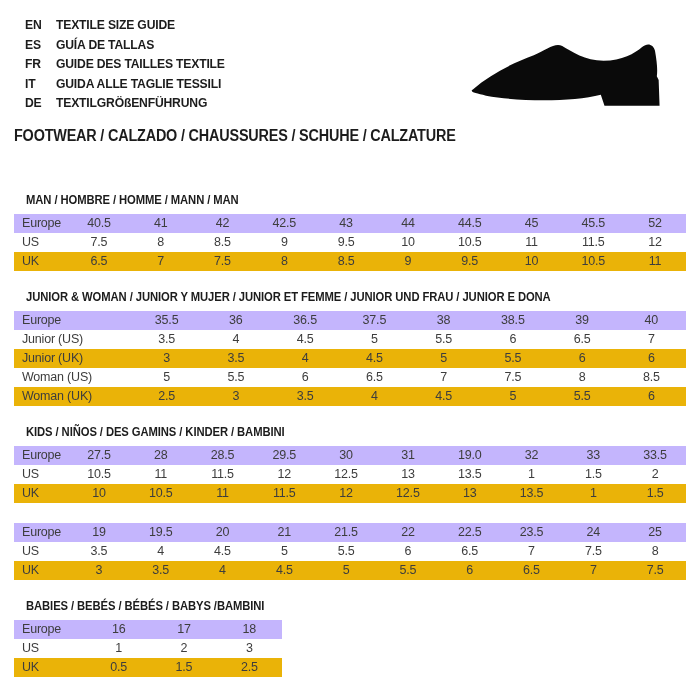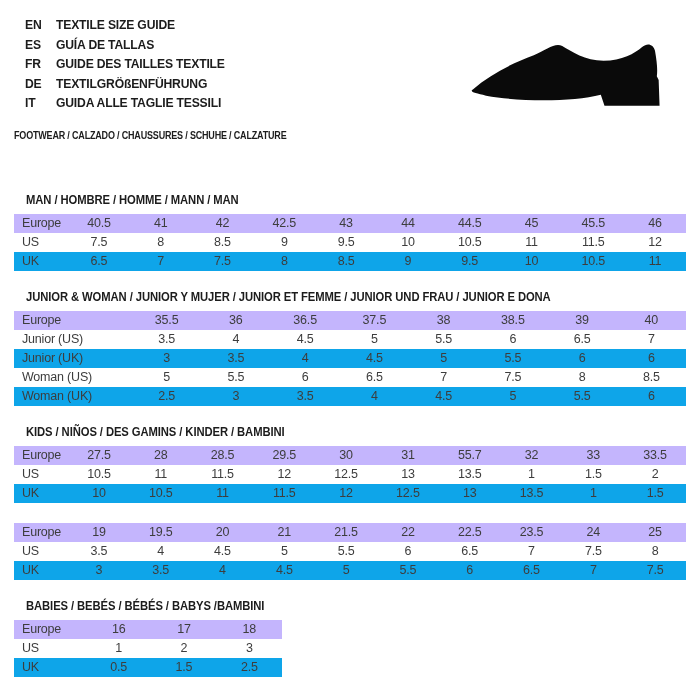--- a/index.html
+++ b/index.html
@@ -17,40 +17,40 @@
     font-weight:bold;color:#1c1c1c;font-size:13.5px;letter-spacing:-0.2px;white-space:nowrap;
   }
   .lang-code{width:42px;flex:0 0 42px;padding-left:11px;box-sizing:border-box;}
   .cond{display:inline-block;transform:scaleX(0.9);transform-origin:0 50%;white-space:nowrap;}
 
   
   .shoe-wrap{position:absolute;top:22px;right:34px;width:202px;height:94px;z-index:1;}
 
   
   h1.category{
-    margin:15px 0 0 0;font-size:10px;line-height:16px;font-weight:bold;color:#1c1c1c;letter-spacing:-0.2px;
+    margin:15px 0 0 0;font-size:16px;line-height:16px;font-weight:bold;color:#1c1c1c;letter-spacing:-0.2px;
   }
 
   
   .sections{margin-top:50px;}
   section.size-section{margin:0 0 20px 0;}
   h2.section-title{
     margin:0 0 7px 0;font-size:12.5px;line-height:13px;font-weight:bold;color:#1c1c1c;letter-spacing:-0.1px;padding-left:12px;
   }
   table.size-table{border-collapse:collapse;border-spacing:0;table-layout:fixed;width:672px;}
   .sec-babies table.size-table{width:268px;}
   td{
     height:19px;padding:0;font-size:12.5px;color:#3d3d3d;text-align:center;
     letter-spacing:-0.2px;overflow:hidden;white-space:nowrap;
   }
   td.label{text-align:left;padding-left:8px;width:46px;}
   .sec-junior-woman td.label{width:110px;}
   .sec-babies td.label{width:64px;}
   tr.hdr td{background:#c4b5fd;}
-  tr.alt td{background:#0ea5e9;}
+  tr.alt td{background:#eab308;}
 </style>
 </head>
 <body>
 
 <div class="page">
 
   <div class="shoe-wrap">
     <svg width="202" height="94" viewBox="0 0 220 100" xmlns="http://www.w3.org/2000/svg">
       <path fill="#0a0a0a" d="M10,72
         C28,56 52,44 76,35
@@ -72,26 +72,26 @@
       </div>
       <div class="lang-row">
         <span class="lang-code"><span class="cond">ES</span></span>
         <span class="lang-label"><span class="cond">GUÍA DE TALLAS</span></span>
       </div>
       <div class="lang-row">
         <span class="lang-code"><span class="cond">FR</span></span>
         <span class="lang-label"><span class="cond">GUIDE DES TAILLES TEXTILE</span></span>
       </div>
       <div class="lang-row">
+        <span class="lang-code"><span class="cond">IT</span></span>
+        <span class="lang-label"><span class="cond">GUIDA ALLE TAGLIE TESSILI</span></span>
+      </div>
+      <div class="lang-row">
         <span class="lang-code"><span class="cond">DE</span></span>
         <span class="lang-label"><span class="cond">TEXTILGRÖßENFÜHRUNG</span></span>
-      </div>
-      <div class="lang-row">
-        <span class="lang-code"><span class="cond">IT</span></span>
-        <span class="lang-label"><span class="cond">GUIDA ALLE TAGLIE TESSILI</span></span>
       </div>
     </div>
 
   <h1 class="category"><span class="cond">FOOTWEAR / CALZADO / CHAUSSURES / SCHUHE / CALZATURE</span></h1>
 
   <div class="sections" id="sections">
       <section class="size-section sec-man">
         <h2 class="section-title"><span class="cond">MAN / HOMBRE / HOMME / MANN / MAN</span></h2>
         <table class="size-table">
           <tbody>
@@ -99,21 +99,21 @@
               <td class="label">Europe</td>
               <td>40.5</td>
               <td>41</td>
               <td>42</td>
               <td>42.5</td>
               <td>43</td>
               <td>44</td>
               <td>44.5</td>
               <td>45</td>
               <td>45.5</td>
-              <td>46</td>
+              <td>52</td>
             </tr>
             <tr>
               <td class="label">US</td>
               <td>7.5</td>
               <td>8</td>
               <td>8.5</td>
               <td>9</td>
               <td>9.5</td>
               <td>10</td>
               <td>10.5</td>
@@ -204,21 +204,21 @@
         <table class="size-table">
           <tbody>
             <tr class="hdr">
               <td class="label">Europe</td>
               <td>27.5</td>
               <td>28</td>
               <td>28.5</td>
               <td>29.5</td>
               <td>30</td>
               <td>31</td>
-              <td>55.7</td>
+              <td>19.0</td>
               <td>32</td>
               <td>33</td>
               <td>33.5</td>
             </tr>
             <tr>
               <td class="label">US</td>
               <td>10.5</td>
               <td>11</td>
               <td>11.5</td>
               <td>12</td>

